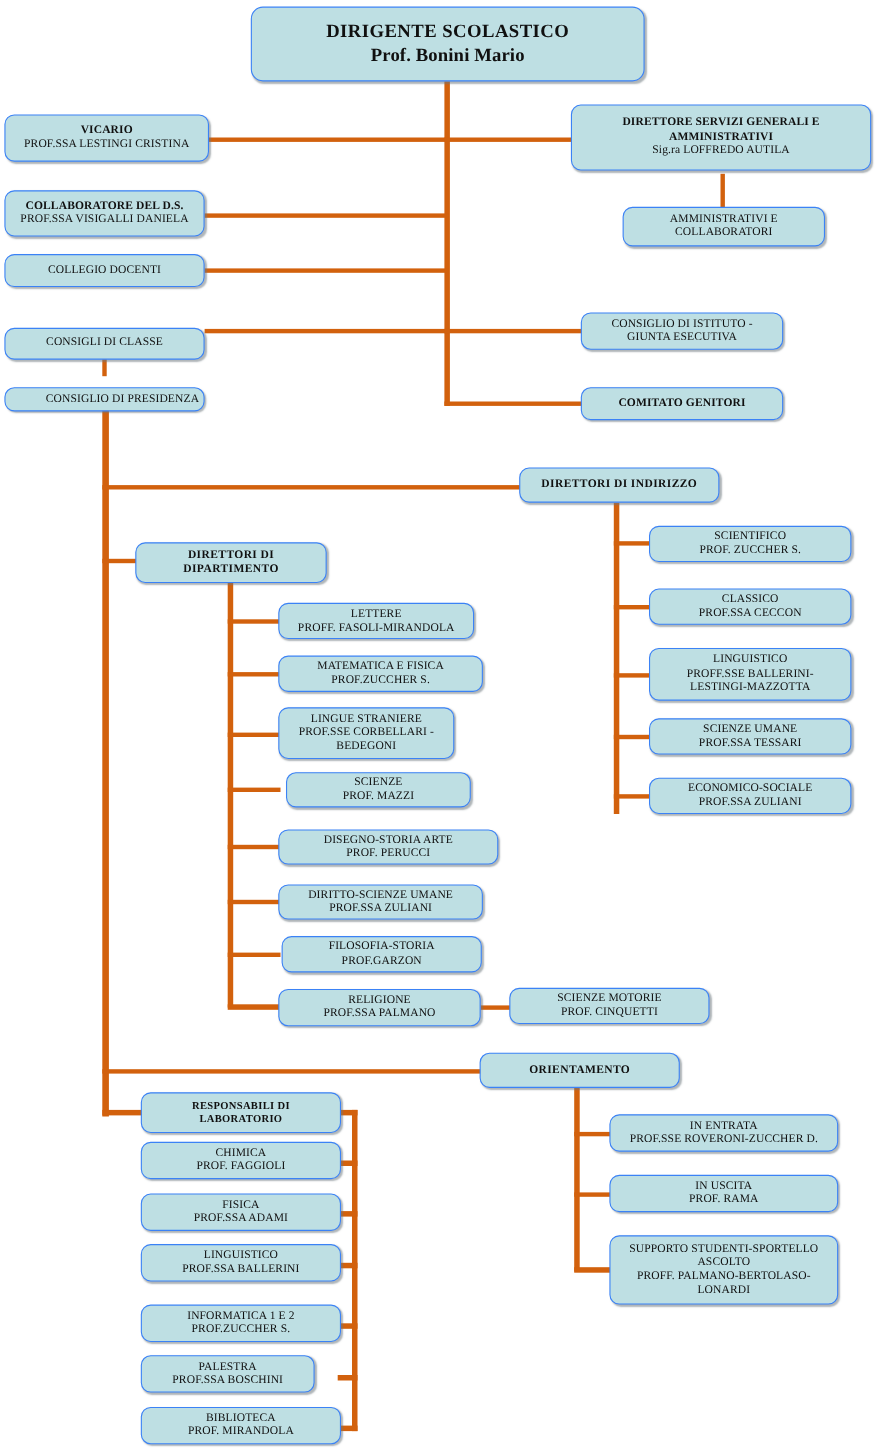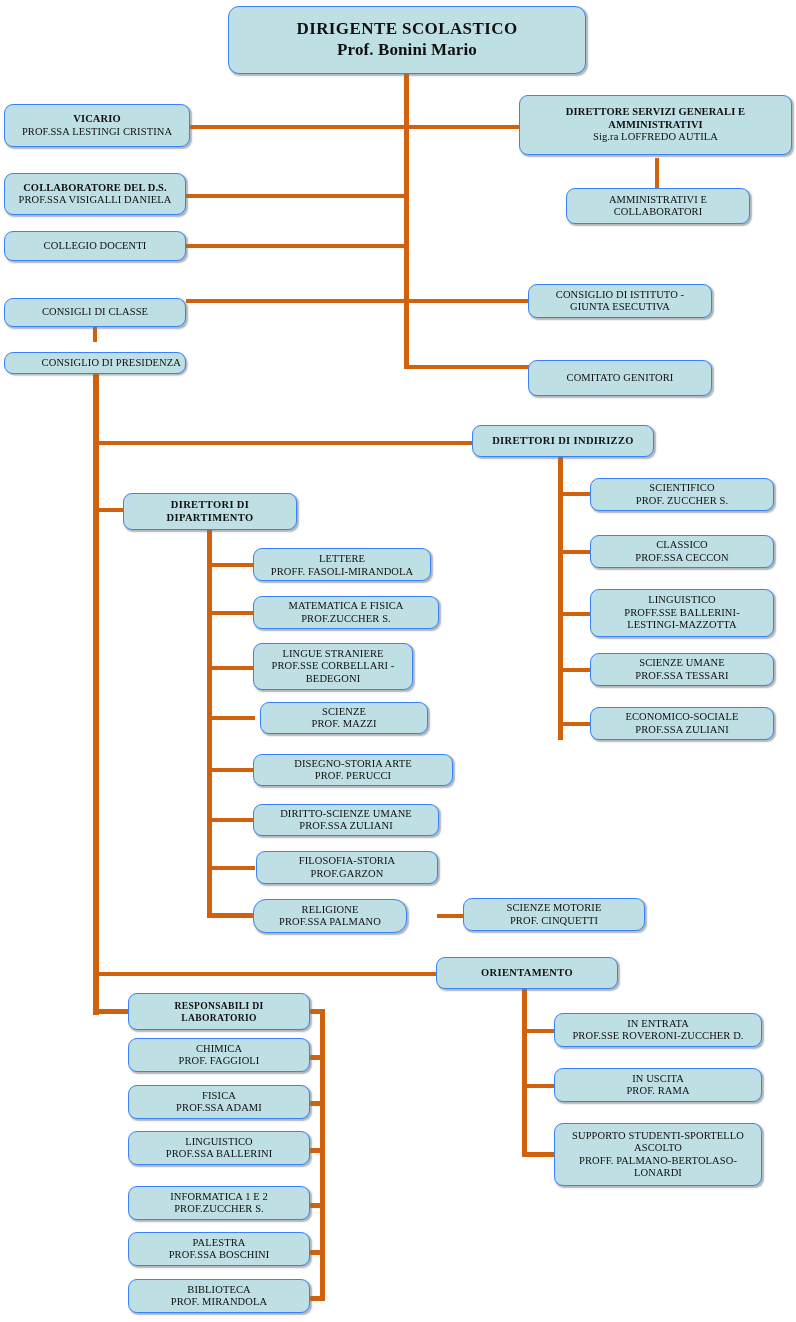--- a/index.html
+++ b/index.html
@@ -174,21 +174,21 @@
     </span>
   </div>
 
   <div class="node" style="left:528px; top:284px; width:184px; height:34px;">
     <span class="txt">
       <span class="ln">CONSIGLIO DI ISTITUTO -</span>
       <span class="ln">GIUNTA ESECUTIVA</span>
     </span>
   </div>
 
-  <div class="node" style="left:528px; top:360px; width:184px; height:36px;">
+  <div class="node" style="left:528px; top:352px; width:184px; height:30px;font-weight:bold;">
     <span class="txt">
       <span class="ln">COMITATO GENITORI</span>
     </span>
   </div>
 
   <div class="node" style="left:4px; top:352px; width:182px; height:22px;text-align:right;">
     <span class="txt">
       <span class="ln">CONSIGLIO DI PRESIDENZA</span>
     </span>
   </div>
@@ -285,21 +285,21 @@
     </span>
   </div>
 
   <div class="node" style="left:256px; top:851px; width:182px; height:33px;">
     <span class="txt">
       <span class="ln">FILOSOFIA-STORIA</span>
       <span class="ln">PROF.GARZON</span>
     </span>
   </div>
 
-  <div class="node" style="left:253px; top:899px; width:154px; height:34px;border-radius:13px;">
+  <div class="node" style="left:253px; top:899px; width:184px; height:34px;">
     <span class="txt">
       <span class="ln">RELIGIONE</span>
       <span class="ln">PROF.SSA PALMANO</span>
     </span>
   </div>
 
   <div class="node" style="left:463px; top:898px; width:182px; height:33px;">
     <span class="txt">
       <span class="ln">SCIENZE MOTORIE</span>
       <span class="ln">PROF. CINQUETTI</span>
@@ -363,21 +363,21 @@
     </span>
   </div>
 
   <div class="node" style="left:128px; top:1186px; width:182px; height:34px;">
     <span class="txt">
       <span class="ln">INFORMATICA 1 E 2</span>
       <span class="ln">PROF.ZUCCHER S.</span>
     </span>
   </div>
 
-  <div class="node" style="left:128px; top:1232px; width:182px; height:34px;">
+  <div class="node" style="left:128px; top:1232px; width:158px; height:34px;">
     <span class="txt">
       <span class="ln">PALESTRA</span>
       <span class="ln">PROF.SSA BOSCHINI</span>
     </span>
   </div>
 
   <div class="node" style="left:128px; top:1279px; width:182px; height:34px;">
     <span class="txt">
       <span class="ln">BIBLIOTECA</span>
       <span class="ln">PROF. MIRANDOLA</span>

